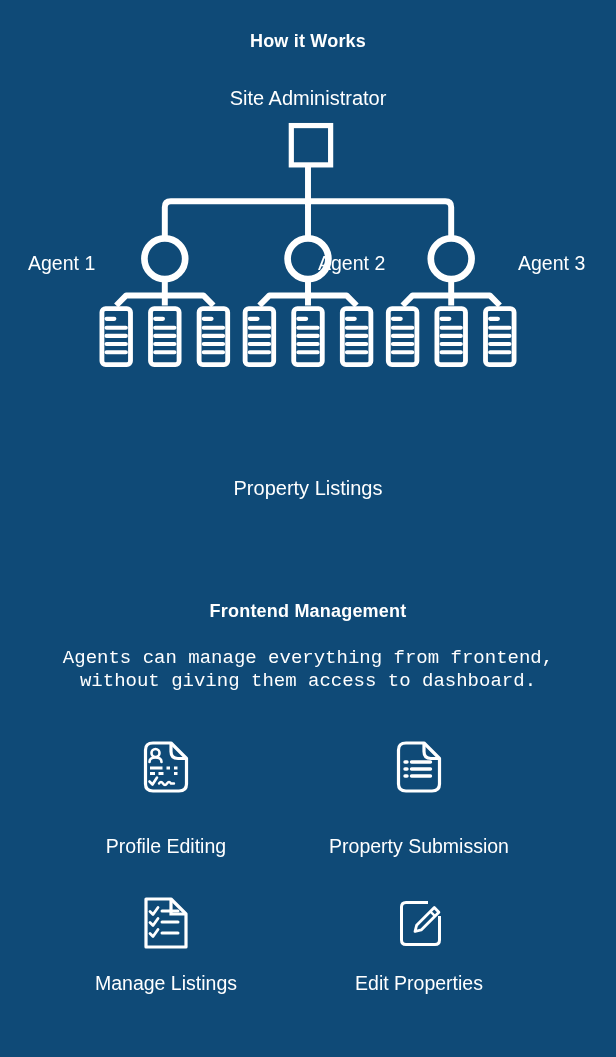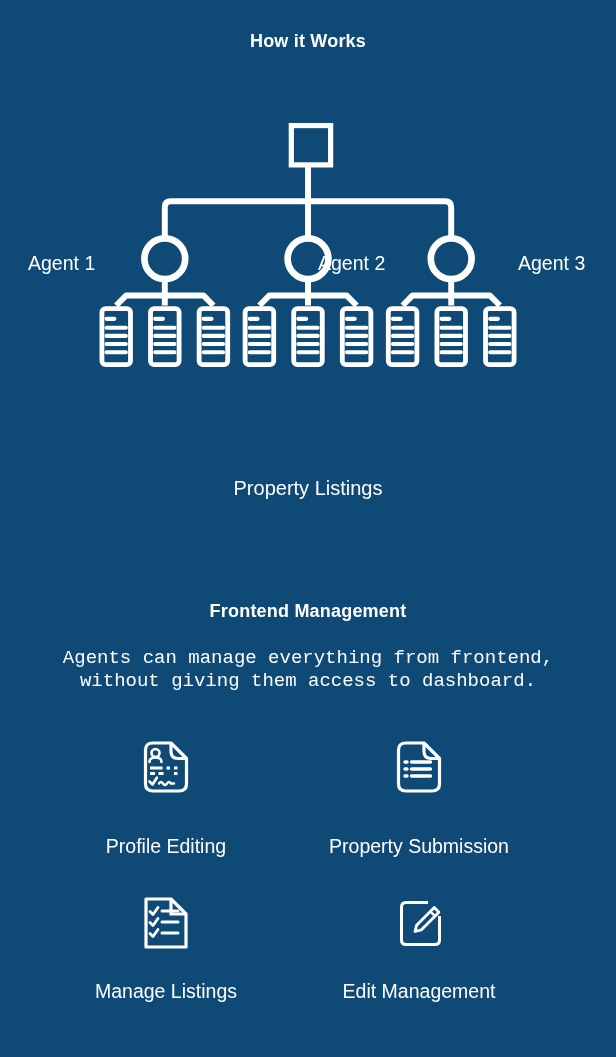--- a/index.html
+++ b/index.html
@@ -40,29 +40,30 @@
   .feature-label {
     margin-top: 21px;
     font-size: 19.5px;
     color: var(--fg, #FFFFFF);
     text-align: center;
     white-space: nowrap;
   }
   .col-1 { left: 16px; }
   .col-2 { left: 269px; }
   .row-1 { top: 739px; gap: 19px; }
-  .row-2 { top: 895px; gap: 8px; }
+  .row-2 { top: 895px; }
 </style>
 </head>
 <body>
 
 <div class="page">
 
   <div class="center-text h1" style="top:31px;">How it Works</div>
 
+  <div class="center-text sub" style="top:87px;">Site Administrator</div>
 
   <svg class="org-chart" width="616" height="345" viewBox="0 120 616 465" fill="none" stroke="currentColor">
     <defs>
       <g id="listing-doc" stroke="currentColor">
         <rect x="3.25" y="3.25" width="38.5" height="75.5" rx="5" stroke-width="6.5"></rect>
         <path d="M9.5,17 H20" stroke-width="5.5" stroke-linecap="round"></path>
         <path d="M9.5,29 H35.5 M9.5,40 H35.5 M9.5,51 H35.5 M9.5,62 H35.5" stroke-width="5.5" stroke-linecap="round"></path>
       </g>
     </defs>
 
@@ -139,16 +140,16 @@
     </svg>
     <div class="feature-label">Manage Listings</div>
   </div>
 
   <div class="feature-cell col-2 row-2">
     <svg width="50" height="56" viewBox="0 0 50 56" fill="none" stroke="currentColor">
       <path d="M34,7.5 H12 Q7.5,7.5 7.5,12 V45 Q7.5,49.5 12,49.5 H41 Q45.5,49.5 45.5,45 V21" stroke-width="3"></path>
       <path d="M21,36.5 L27.2,34.9 L44.9,17.2 L40.3,12.6 L22.6,30.3 Z" stroke-width="2.8" stroke-linejoin="round"></path>
       <path d="M41,21.1 L36.4,16.5" stroke-width="2.4"></path>
     </svg>
-    <div class="feature-label">Edit Management</div>
+    <div class="feature-label">Edit Properties</div>
   </div>
 
 </div>
 
 </body></html>

